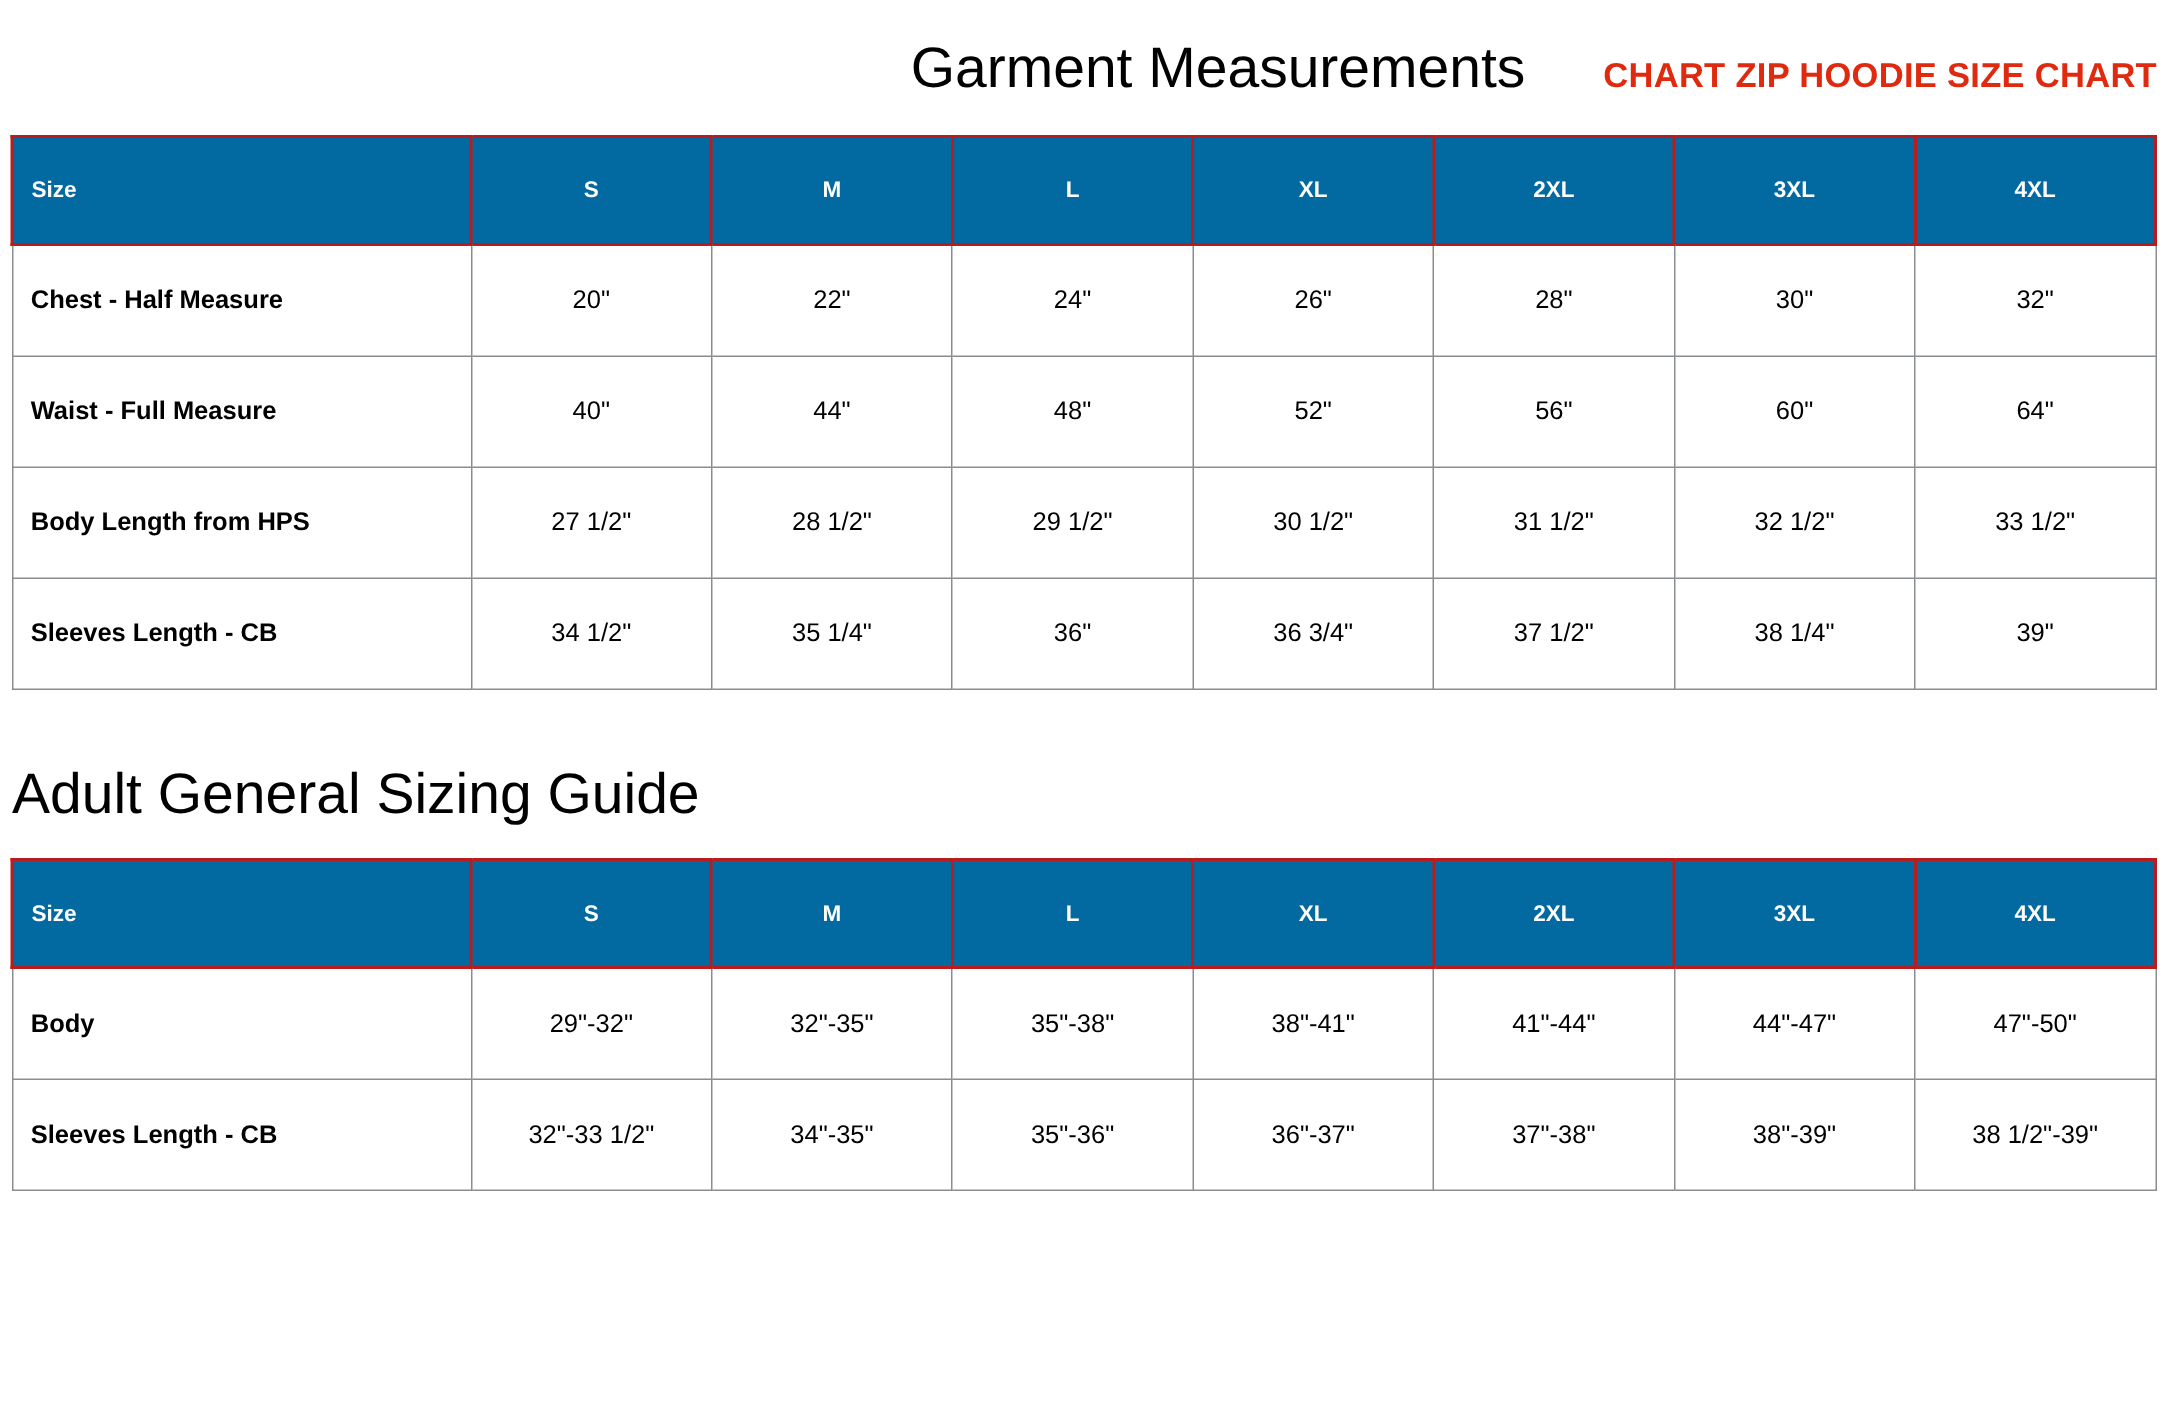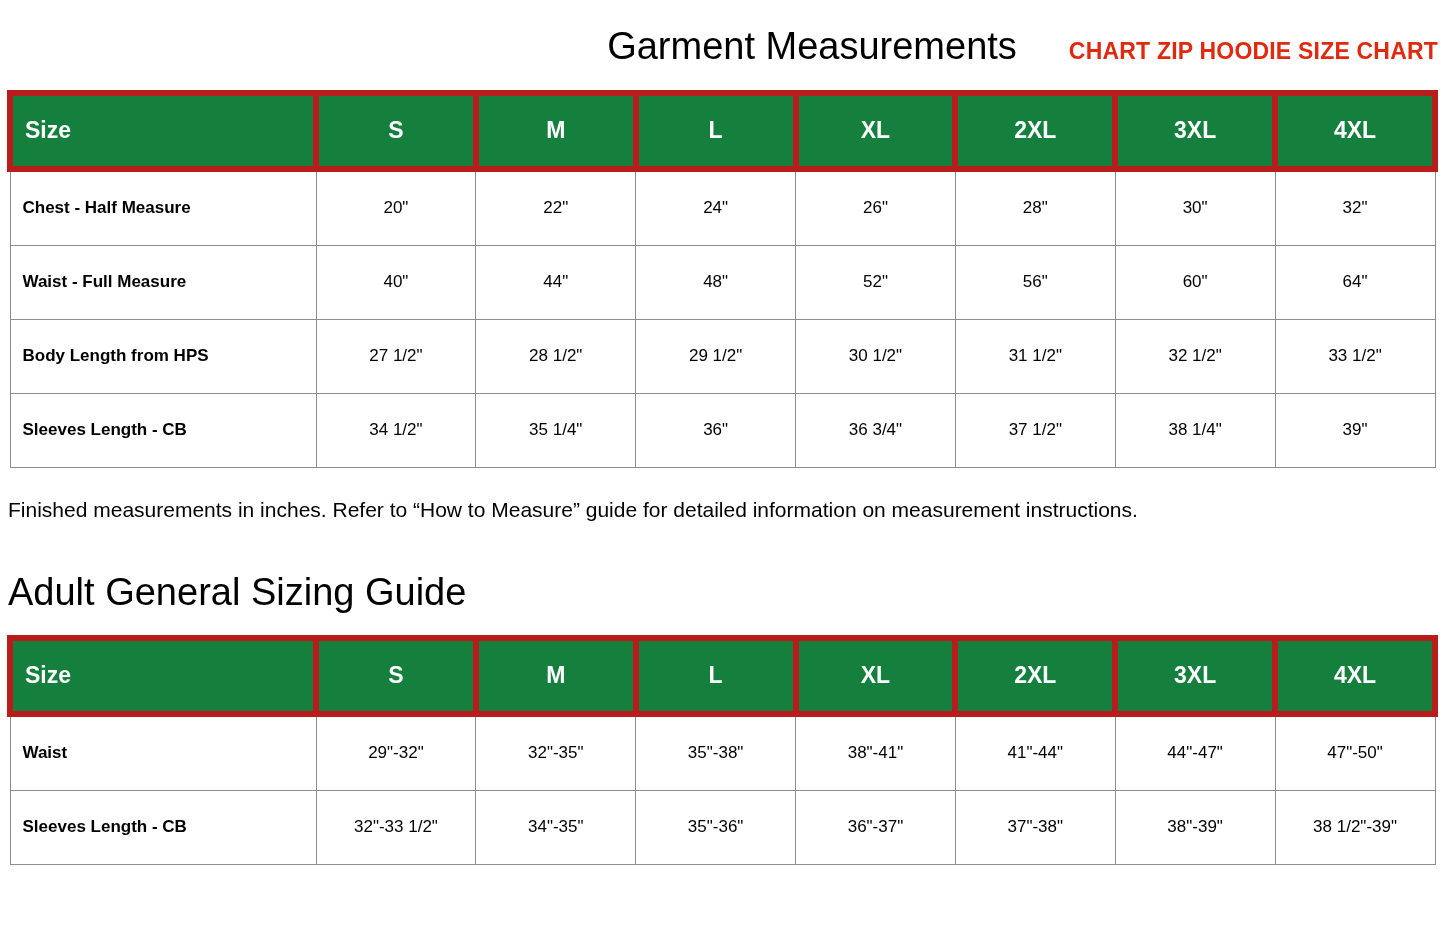--- a/index.html
+++ b/index.html
@@ -40,26 +40,26 @@
   table {
     border-collapse: collapse;
     table-layout: fixed;
     width: 1431px;
     margin-top: 21px;
     border: 1px solid #6d7072;
   }
   col.label-col { width: 306px; }
   th {
     height: 70px;
-    background: #15803d;
+    background: #0369a1;
     color: #ffffff;
-    font-size: 23px;
+    font-size: 15px;
     font-weight: 700;
     text-align: center;
-    border: 6px solid #b91c1c;
+    border: 2px solid #b91c1c;
     padding: 0;
   }
   td {
     height: 73px;
     font-size: 17px;
     text-align: center;
     border: 1px solid #8a8d90;
     background: #ffffff;
     padding: 0;
     vertical-align: middle;
@@ -141,21 +141,20 @@
         <td>35 1/4"</td>
         <td>36"</td>
         <td>36 3/4"</td>
         <td>37 1/2"</td>
         <td>38 1/4"</td>
         <td>39"</td>
       </tr>
     </tbody>
   </table>
 
-  <p class="note">Finished measurements in inches. Refer to “How to Measure” guide for detailed information on measurement instructions.</p>
 
   <h1 class="section-2">Adult General Sizing Guide</h1>
 
   <table class="second">
     <colgroup>
         <col class="label-col">
         <col span="7">
       </colgroup>
     <thead>
       <tr>
@@ -164,21 +163,21 @@
         <th>M</th>
         <th>L</th>
         <th>XL</th>
         <th>2XL</th>
         <th>3XL</th>
         <th>4XL</th>
       </tr>
     </thead>
     <tbody>
       <tr>
-        <td class="row-label">Waist</td>
+        <td class="row-label">Body</td>
         <td>29"-32"</td>
         <td>32"-35"</td>
         <td>35"-38"</td>
         <td>38"-41"</td>
         <td>41"-44"</td>
         <td>44"-47"</td>
         <td>47"-50"</td>
       </tr>
       <tr>
         <td class="row-label">Sleeves Length - CB</td>

